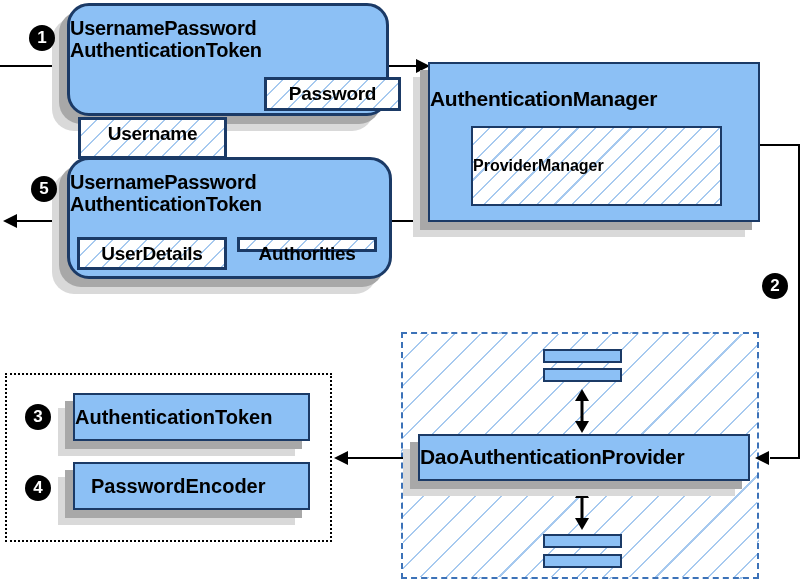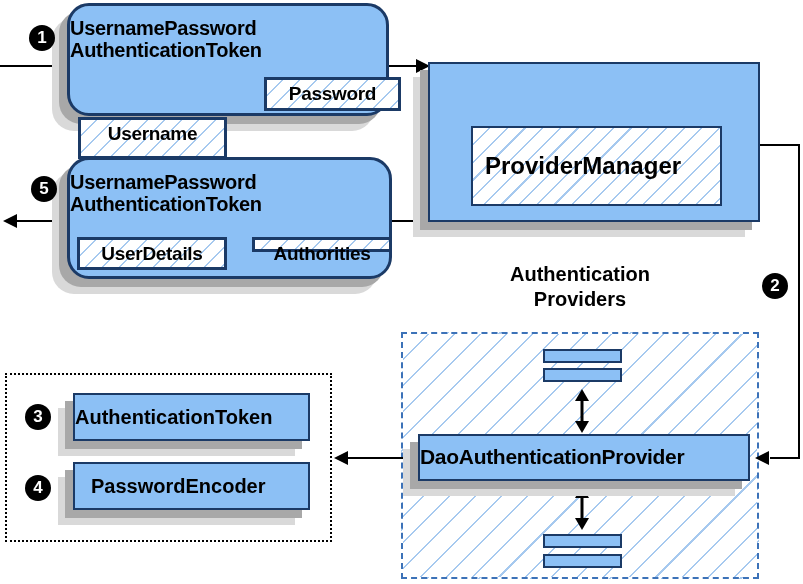--- a/index.html
+++ b/index.html
@@ -58,22 +58,21 @@
     letter-spacing: -0.3px;
   }
 
   .mgr-title { font-size: 21px; letter-spacing: -0.3px; }
   .provider-mgr {
     position: absolute;
     box-sizing: border-box;
     border: 2px solid #1b3a66;
     background-color: #fff;
     background-image: repeating-linear-gradient(135deg, rgba(0,0,0,0) 0 11px, #a6c9ef 11px 12.5px);
-    font-size: 24px;
-    padding-left: 12px;
+    font-size: 16px;
   }
 
   .area-label { z-index: 3; font-size: 20px; line-height: 25px; text-align: center; }
 
   .bar {
     z-index: 3;
     position: absolute;
     width: 79px;
     height: 14px;
     background: #8cc0f5;
@@ -140,34 +139,31 @@
 
   <div class="abs bluebox rounded shadow2" style="left:67px; top:157px; width:325px; height:122px;">
     <div class="token-title" style="margin-top:11px;">
       <div>UsernamePassword</div>
       <div>AuthenticationToken</div>
     </div>
   </div>
   <div class="hatchfield" style="left:77px; top:237px; width:150px; height:33px; line-height:27px;">
     <span>UserDetails</span>
   </div>
-  <div class="hatchfield" style="left:252px; top:237px; width:140px; height:15px; line-height:27px;">
+  <div class="hatchfield" style="left:237px; top:237px; width:140px; height:15px; line-height:27px;">
     <span>Authorities</span>
   </div>
 
   <div class="abs bluebox shadow2" style="left:428px; top:62px; width:332px; height:160px;">
+    <div class="mgr-title" style="margin-top:23px;">AuthenticationManager</div>
     <div class="provider-mgr" style="left:41px; top:62px; width:251px; height:80px; line-height:76px;">
       <span>ProviderManager</span>
     </div>
   </div>
 
-  <div class="abs area-label" style="left:430px; top:262px; width:300px;">
-    <div>Authentication</div>
-    <div>Providers</div>
-  </div>
 
   <div class="bar" style="left:543px; top:349px;"></div>
   <div class="bar" style="left:543px; top:368px;"></div>
   <div class="bar" style="left:543px; top:534px;"></div>
   <div class="bar" style="left:543px; top:554px;"></div>
 
   <div class="abs bluebox shadow2" style="left:418px; top:434px; width:332px; height:47px; font-size:21px; line-height:42px; letter-spacing:-0.3px;">
     <span>DaoAuthenticationProvider</span>
   </div>
 

